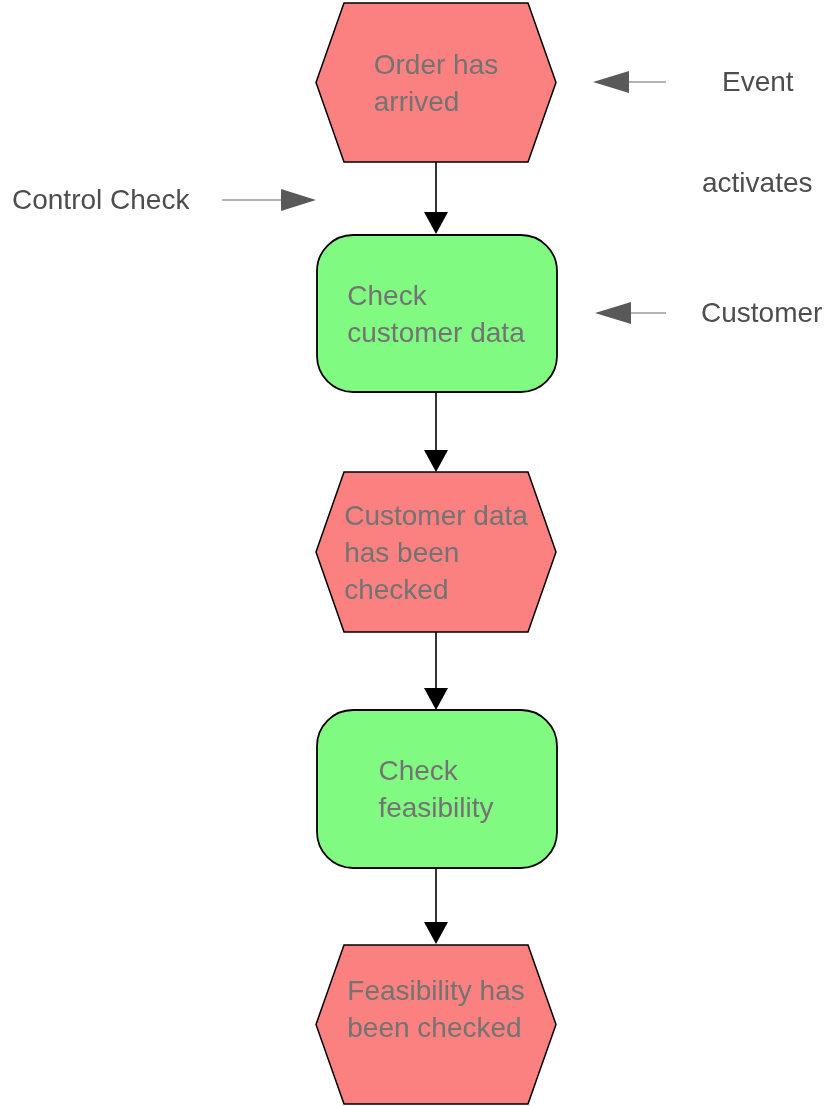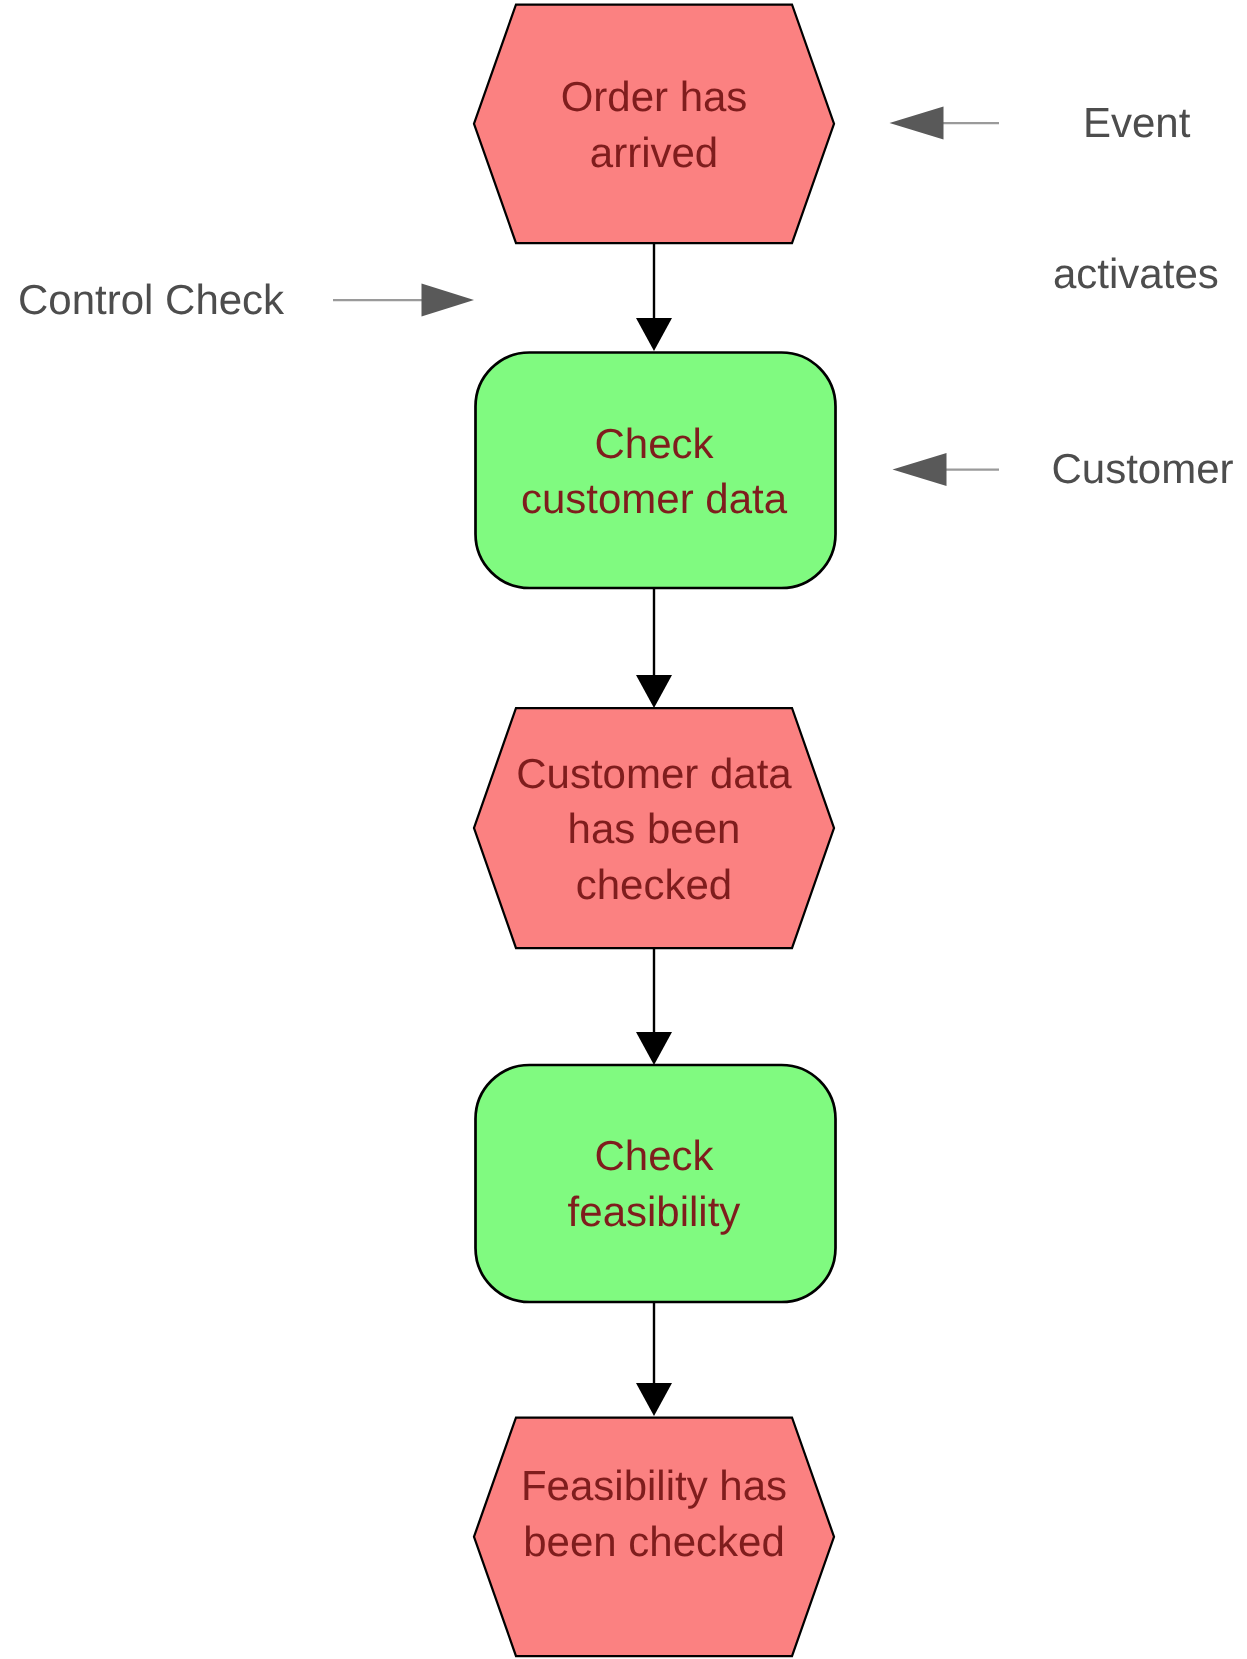--- a/index.html
+++ b/index.html
@@ -20,24 +20,24 @@
     left: 0;
     top: 0;
     width: 831px;
     height: 1106px;
   }
   .epc-label {
     position: absolute;
     display: flex;
     align-items: center;
     justify-content: center;
-    text-align: center;
+    text-align: left;
     font-size: 28px;
     line-height: 37px;
-    color: #7f1d1d;
+    color: #737373;
     white-space: pre-line;
     pointer-events: none;
   }
   .lbl-node-1 { left: 306px; top: 3px;   width: 260px; height: 159px; }
   .lbl-node-2 { left: 306px; top: 235px; width: 260px; height: 157px; }
   .lbl-node-3 { left: 306px; top: 472px; width: 260px; height: 160px; }
   .lbl-node-4 { left: 306px; top: 710px; width: 260px; height: 158px; }
   .lbl-node-5 { left: 306px; top: 945px; width: 260px; height: 128px; }
   .annot {
     position: absolute;

